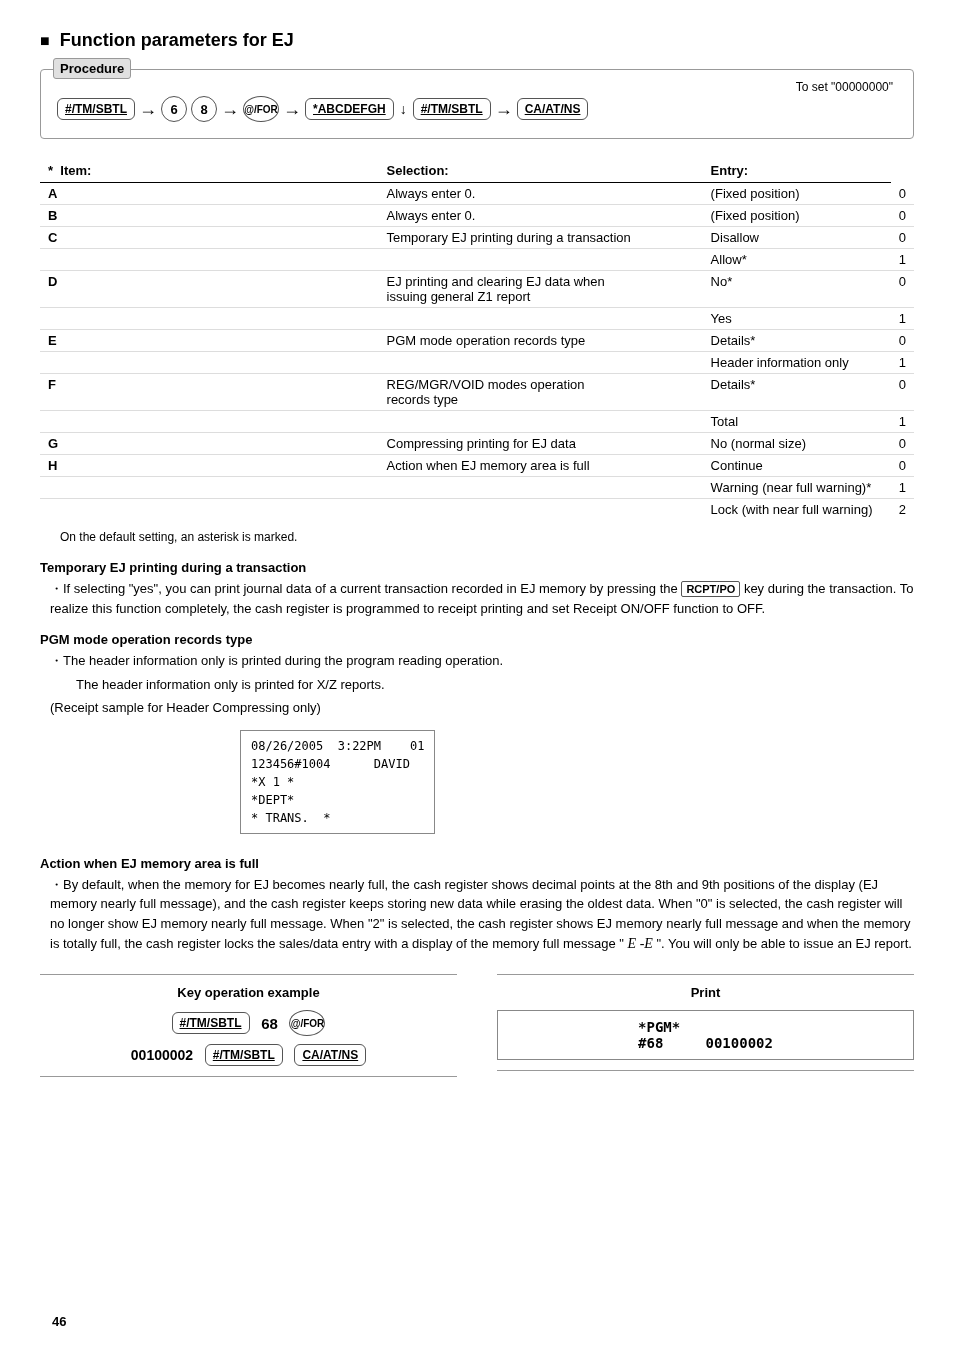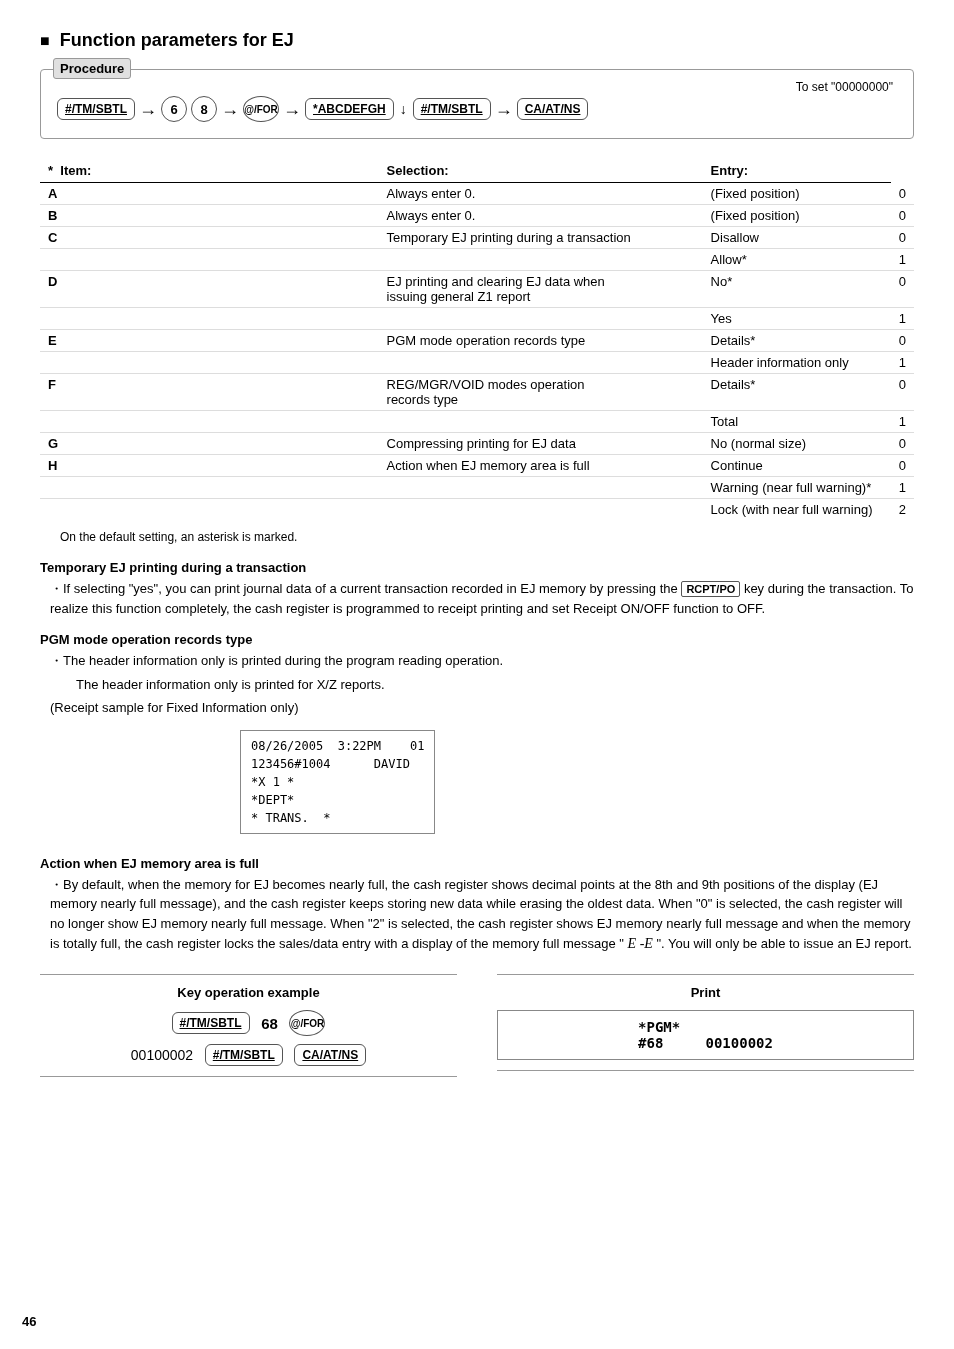--- a/index.html
+++ b/index.html
@@ -188,21 +188,21 @@
     }
     .print-receipt-inner {
       font-family: monospace;
       font-size: 14px;
       font-weight: bold;
     }
 
     .page-num {
       position: absolute;
       bottom: 20px;
-      left: 22px;
+      left: 52px;
       font-size: 13px;
       font-weight: bold;
     }
 
     .rcptpo-box {
       border: 1px solid #555;
       padding: 1px 4px;
       font-size: 11px;
       font-weight: bold;
       border-radius: 2px;
@@ -346,21 +346,21 @@
     <span class="rcptpo-box">RCPT/PO</span>
     key during the transaction.  To realize this function completely, the cash register is programmed to
     receipt printing and set Receipt ON/OFF function to OFF.
   </p>
 </div>
 
 <div class="subsection">
   <div class="subsection-title">PGM mode operation records type</div>
   <p>・The header information only is printed during the program reading operation.</p>
   <p style="margin-left:36px;">The header information only is printed for X/Z reports.</p>
-  <p style="margin-left:10px;">(Receipt sample for Fixed Information only)</p>
+  <p style="margin-left:10px;">(Receipt sample for Header Compressing only)</p>
   <div class="receipt-box">08/26/2005  3:22PM    01
 123456#1004      DAVID
 *X 1 *
 *DEPT*
 * TRANS.  *</div>
 </div>
 
 <div class="subsection">
   <div class="subsection-title">Action when EJ memory area is full</div>
   <p style="margin-left:10px;">
@@ -377,21 +377,21 @@
   <div class="key-op-box">
     <div class="key-op-title">Key operation example</div>
     <div class="key-op-flow">
       <div class="key-box">#/TM/SBTL</div>
       <span>&nbsp;</span>
       <span style="font-size:15px; font-weight:bold;">68</span>
       <span>&nbsp;</span>
       <div class="circle-key" style="font-size:10px; width:36px;">@/FOR</div>
     </div>
     <div class="key-op-row2">
-      <span style="font-size:14px; font-weight:normal;">00100002</span>
+      <span style="font-size:14px; font-weight:bold;">00100002</span>
       <span>&nbsp;</span>
       <div class="key-box">#/TM/SBTL</div>
       <span>&nbsp;</span>
       <div class="key-box">CA/AT/NS</div>
     </div>
   </div>
   <div class="print-box-outer">
     <div class="print-title">Print</div>
     <div class="print-receipt">
       <div class="print-receipt-inner">

